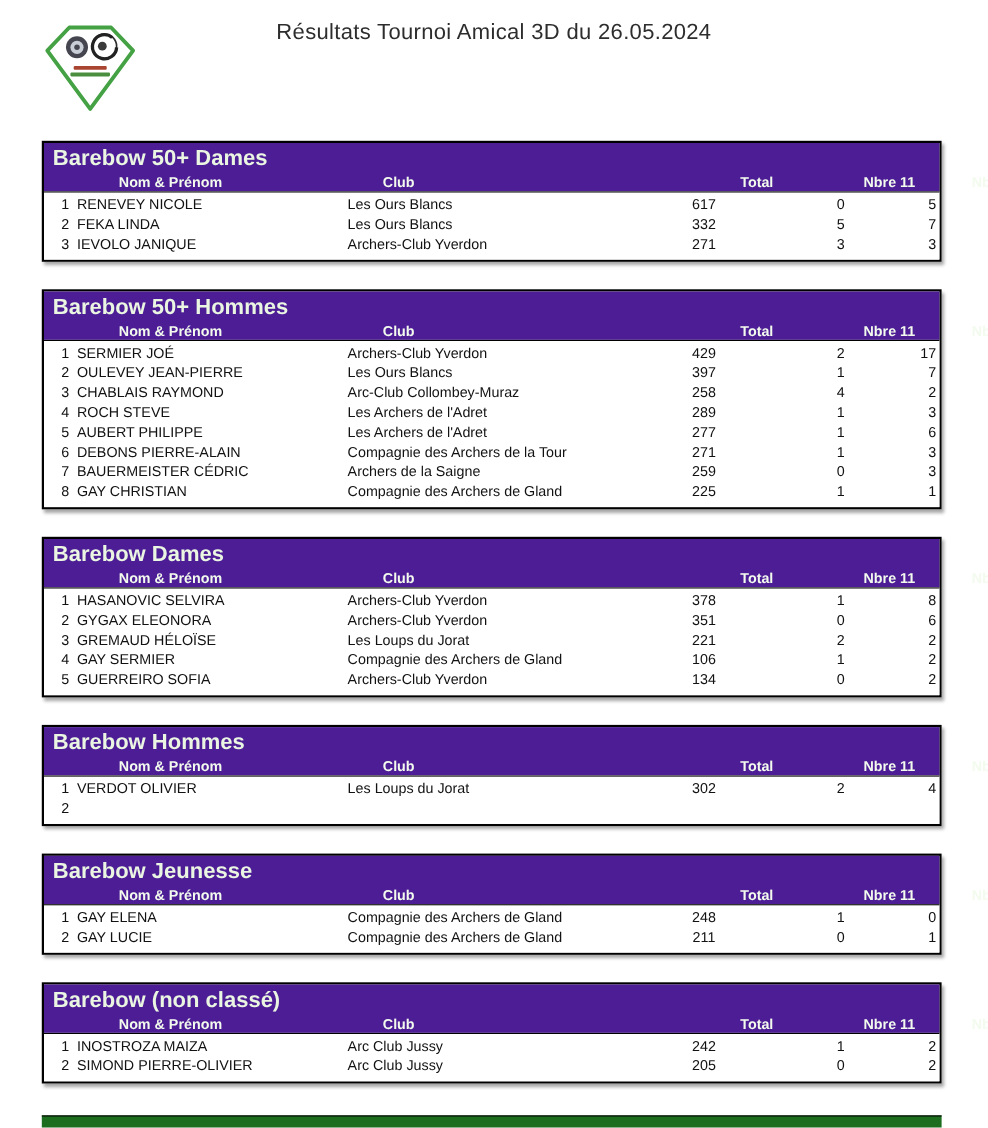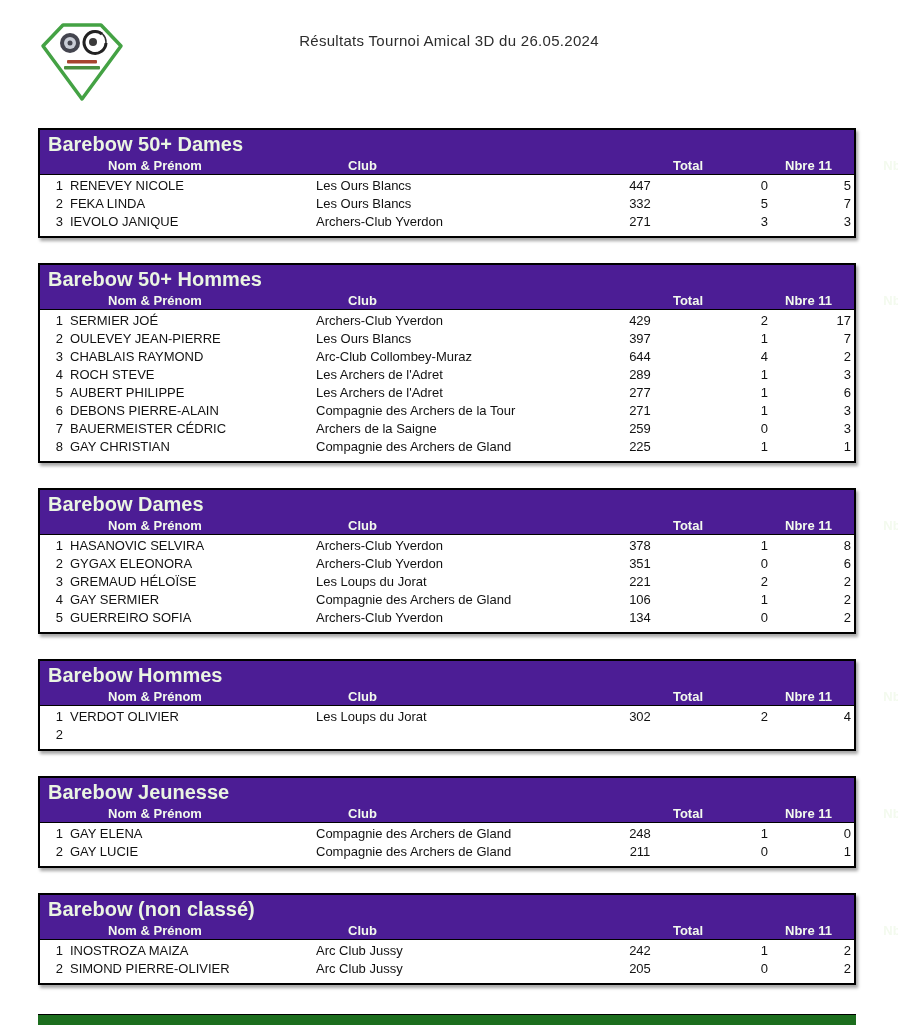--- a/index.html
+++ b/index.html
@@ -1,21 +1,21 @@
 <!DOCTYPE html>
 <html><head>
 <meta charset="utf-8">
 <style>
   * { margin:0; padding:0; box-sizing:border-box; }
   html,body { width:898px; height:1025px; background:#ffffff; overflow:hidden;
               font-family:"Liberation Sans", sans-serif; }
 
   
   .page-header { position:relative; height:128px; }
-  .doc-title { text-align:center; padding-top:32px; font-size:15px; color:#2d2d2d;
+  .doc-title { text-align:center; padding-top:18px; font-size:20px; color:#2d2d2d;
                letter-spacing:0.3px; }
   .logo { position:absolute; left:40px; top:20px; width:84px; height:84px; }
 
   
   .tables-area { width:818px; margin-left:38px; }
   .result-table { width:818px; border:2px solid #000; margin-bottom:25px;
                   box-shadow:2px 3px 3px rgba(0,0,0,0.35); background:#fff; }
   .green-block { background:#4c1d95; }
   .table-title { font-size:20px; font-weight:bold; color:#eaf5e2;
                  padding:3px 8px 1px 8px; line-height:23px; white-space:nowrap; }
@@ -68,21 +68,21 @@
         <div class="c-n11 num">Nbre 11</div>
         <div class="c-n10 num">Nbre 10</div>
       </div>
     </div>
     <div class="table-body">
 
         <div class="grid-row body-row">
           <div class="c-rank">1</div>
           <div class="c-nameval">RENEVEY NICOLE</div>
           <div class="c-club">Les Ours Blancs</div>
-          <div class="c-total num">447</div>
+          <div class="c-total num">617</div>
           <div class="c-n11 num">0</div>
           <div class="c-n10 num">5</div>
         </div>
 
         <div class="grid-row body-row">
           <div class="c-rank">2</div>
           <div class="c-nameval">FEKA LINDA</div>
           <div class="c-club">Les Ours Blancs</div>
           <div class="c-total num">332</div>
           <div class="c-n11 num">5</div>
@@ -129,21 +129,21 @@
           <div class="c-club">Les Ours Blancs</div>
           <div class="c-total num">397</div>
           <div class="c-n11 num">1</div>
           <div class="c-n10 num">7</div>
         </div>
 
         <div class="grid-row body-row">
           <div class="c-rank">3</div>
           <div class="c-nameval">CHABLAIS RAYMOND</div>
           <div class="c-club">Arc-Club Collombey-Muraz</div>
-          <div class="c-total num">644</div>
+          <div class="c-total num">258</div>
           <div class="c-n11 num">4</div>
           <div class="c-n10 num">2</div>
         </div>
 
         <div class="grid-row body-row">
           <div class="c-rank">4</div>
           <div class="c-nameval">ROCH STEVE</div>
           <div class="c-club">Les Archers de l'Adret</div>
           <div class="c-total num">289</div>
           <div class="c-n11 num">1</div>

